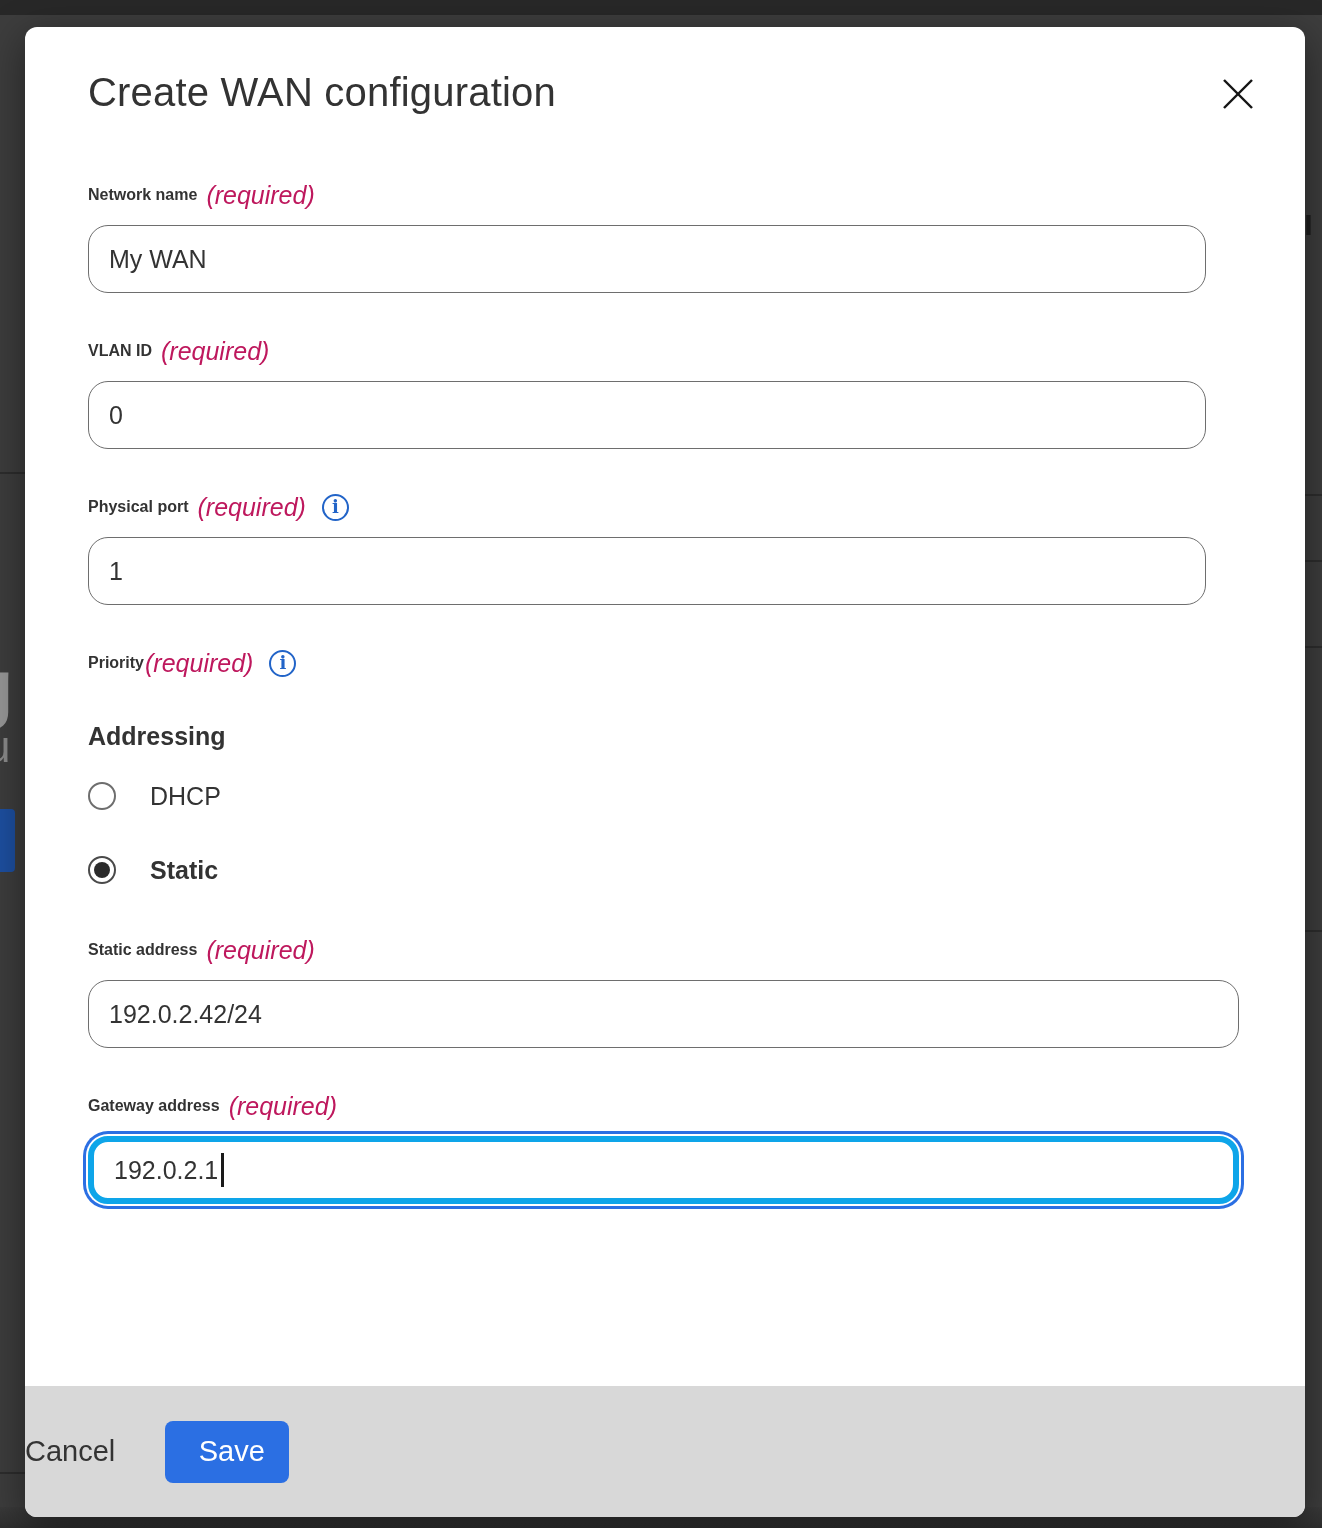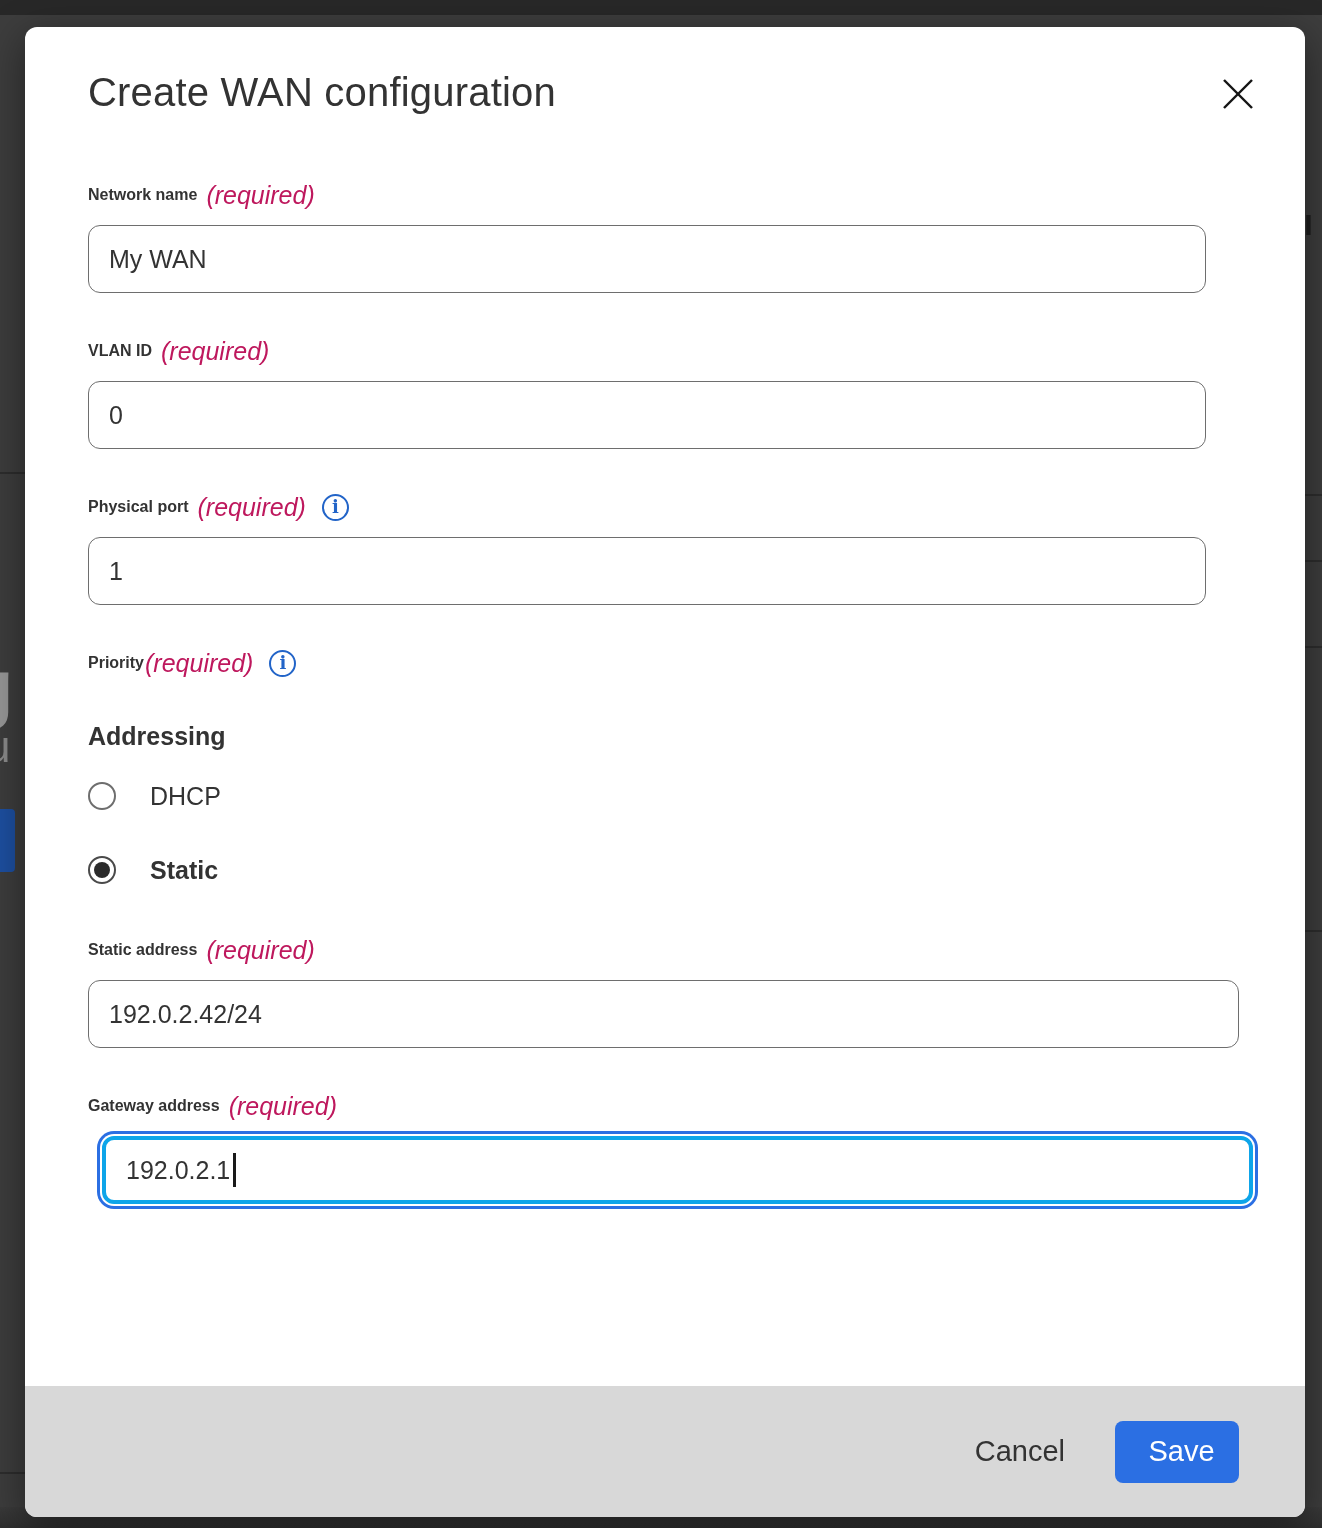--- a/index.html
+++ b/index.html
@@ -58,30 +58,29 @@
   .label-req.no-gap { margin-left:1px; }
   .info-icon {
     width:27px; height:27px; margin-left:16px;
     border:2px solid #2264c8; border-radius:50%;
     color:#2264c8; font-family:"DejaVu Serif", serif;
     font-size:18px; font-style:normal; font-weight:700;
     display:flex; align-items:center; justify-content:center;
     line-height:1;
   }
   .text-input {
-    height:68px; border:1.5px solid #6e6e6e; border-radius:12px;
+    height:68px; border:1.5px solid #6e6e6e; border-radius:20px;
     display:flex; align-items:center; padding-left:20px;
     font-size:25px; color:#333333; background:#fff;
   }
   .text-input.w1 { width:1118px; }
   .text-input.w2 { width:1151px; }
   .text-input.focused {
-    border:4px solid #0ea5e9;
+    border:6px solid #0ea5e9;
     box-shadow:0 0 0 2px #ffffff, 0 0 0 5px #2b6fe3;
-    margin-left:14px;
   }
   .caret { display:inline-block; width:2.5px; height:34px; background:#1a1a1a; margin-left:3px; }
 
   .section-heading { font-size:25px; font-weight:700; color:#333333; height:30px; line-height:30px; margin-bottom:30px; }
   .radio-row { display:flex; align-items:center; height:30px; margin-bottom:44px; }
   .radio-row.last { margin-bottom:50px; }
   .radio-circle {
     width:28px; height:28px; border-radius:50%;
     border:2px solid #6e6e6e; background:#fff;
     display:flex; align-items:center; justify-content:center;
@@ -89,21 +88,21 @@
   }
   .radio-circle.selected { border-color:#4a4a4a; }
   .radio-circle .dot { display:none; }
   .radio-circle.selected .dot { display:block; width:16px; height:16px; border-radius:50%; background:#2b2b2b; }
   .radio-label { font-size:25px; color:#333333; margin-left:34px; }
   .radio-label.bold { font-weight:700; }
 
   .modal-footer {
     position:absolute; left:0; bottom:0; width:1280px; height:131px;
     background:#d8d8d8; border-radius:0 0 12px 12px;
-    display:flex; align-items:center; justify-content:flex-end;
+    display:flex; align-items:center; justify-content:flex-start;
     padding-right:66px;
   }
   .cancel-btn {
     font-size:29px; color:#333333; background:none; border:none;
     margin-right:50px; cursor:pointer;
     font-family:"Liberation Sans", sans-serif;
   }
   .save-btn {
     width:124px; height:62px; background:#2b6fe3; color:#ffffff;
     font-size:29px; border:none; border-radius:8px; cursor:pointer;

